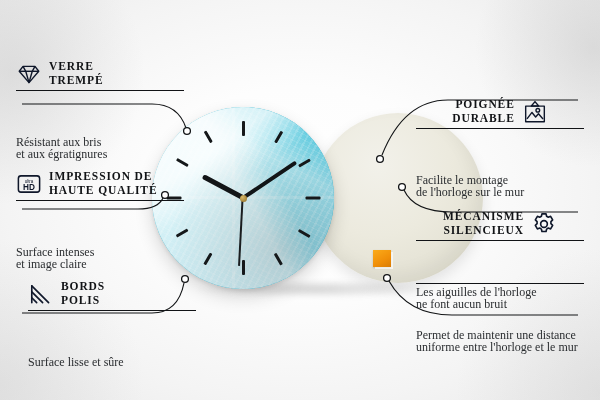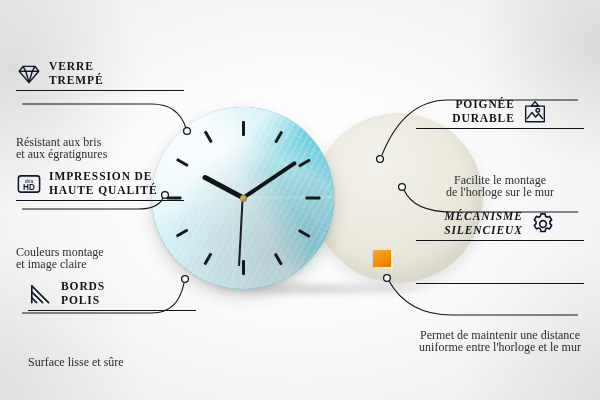--- a/index.html
+++ b/index.html
@@ -134,32 +134,32 @@
     height: 0; border-top: 1.2px solid #111316;
     margin: 3px 0 3px 0;
   }
   .desc {
     font-size: 12px;
     line-height: 11.5px;
     color: #2a2d30;
     white-space: pre-line;
     margin-top: 46px;
   }
-  .callout.right .desc { text-align: center; }
+  .callout.right .desc { text-align: left; }
 
   .ico { width: 26px; height: 26px; flex: 0 0 26px; color: #0f172a; }
   .ico svg { display: block; width: 26px; height: 26px; }
 
   
   #c-verre      { left: 16px;  top: 60px;  width: 168px; }
   #c-impression { left: 16px;  top: 170px; width: 168px; }
   #c-bords      { left: 28px;  top: 280px; width: 168px; }
   
   #c-poignee    { left: 416px; top: 58px;  width: 168px; }
-  #c-mecanisme  { left: 416px; top: 170px; width: 168px; font-style: italic; }
+  #c-mecanisme  { left: 416px; top: 170px; width: 168px; }
   #c-entretoise { left: 416px; top: 280px; width: 168px; }
 
   .leader { position: absolute; left: 0; top: 0; width: 600px; height: 400px; pointer-events: none; }
   .leader path { fill: none; stroke: #121416; stroke-width: 1.15; }
   .leader circle { fill: #ffffff; stroke: #121416; stroke-width: 1.3; }
 </style>
 </head>
 <body>
 
 <div class="vig"></div>
@@ -245,21 +245,21 @@
       <svg viewBox="0 0 24 24">
         <rect x="2.2" y="4.5" width="19.6" height="15" rx="2.4" fill="none" stroke="currentColor" stroke-width="1.4"></rect>
         <text x="12" y="11" font-family="Liberation Sans, sans-serif" font-size="4.1" text-anchor="middle" fill="currentColor">ultra</text>
         <text x="12" y="17.4" font-family="Liberation Sans, sans-serif" font-size="7.6" font-weight="bold" text-anchor="middle" fill="currentColor">HD</text>
       </svg>
     </span>
     <span class="title">IMPRESSION DE
 HAUTE QUALITÉ</span>
   </div>
   <div class="rule"></div>
-  <div class="desc">Couleurs montage
+  <div class="desc">Surface intenses
 et image claire</div>
 </div>
 
 <div class="callout left" id="c-bords">
   <div class="head">
     <span class="ico">
       <svg viewBox="0 0 24 24">
           <g stroke="currentColor" stroke-width="1.5" stroke-linecap="round">
         <path d="M3.5 4.5 L19 20"></path>
             <path d="M3.5 10 L13.5 20"></path>
@@ -302,19 +302,21 @@
     <span class="ico">
       <svg viewBox="0 0 24 24">
           <g fill="none" stroke="currentColor" stroke-width="1.5" stroke-linejoin="round">
         <path d="M10.1 2.6h3.8l.5 2.2 1.6.95 2.1-.8 1.9 3.3-1.6 1.55v1.9l1.6 1.55-1.9 3.3-2.1-.8-1.6.95-.5 2.2h-3.8l-.5-2.2-1.6-.95-2.1.8-1.9-3.3 1.6-1.55v-1.9L4 8.25l1.9-3.3 2.1.8 1.6-.95z"></path>
         <circle cx="12" cy="12" r="3.1"></circle>
       </g>
         </svg>
     </span>
   </div>
   <div class="rule"></div>
+  <div class="desc">Les aiguilles de l'horloge
+ne font aucun bruit</div>
 </div>
 
 <div class="callout right" id="c-entretoise">
   <div class="rule"></div>
   <div class="desc">Permet de maintenir une distance
 uniforme entre l'horloge et le mur</div>
 </div>
 
 </body></html>

